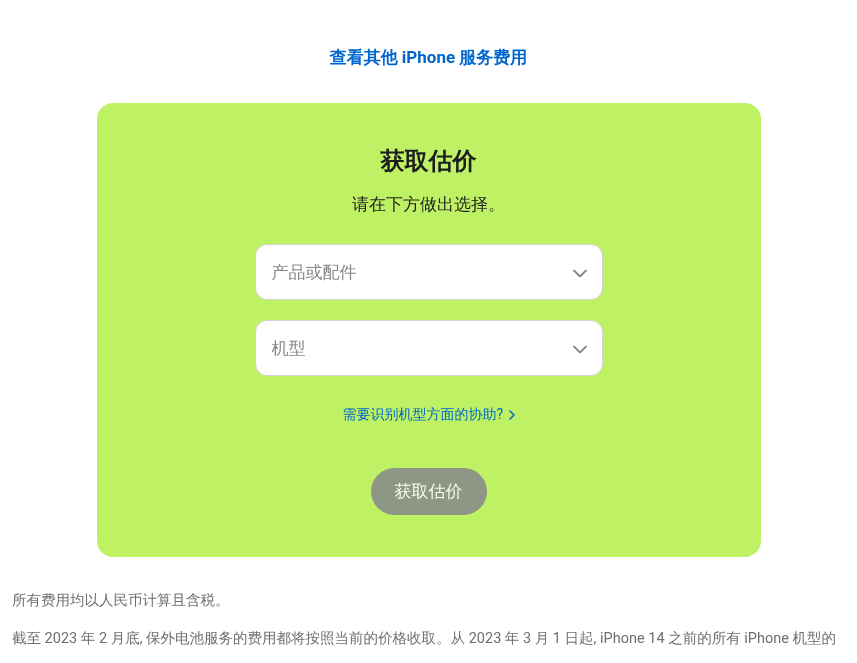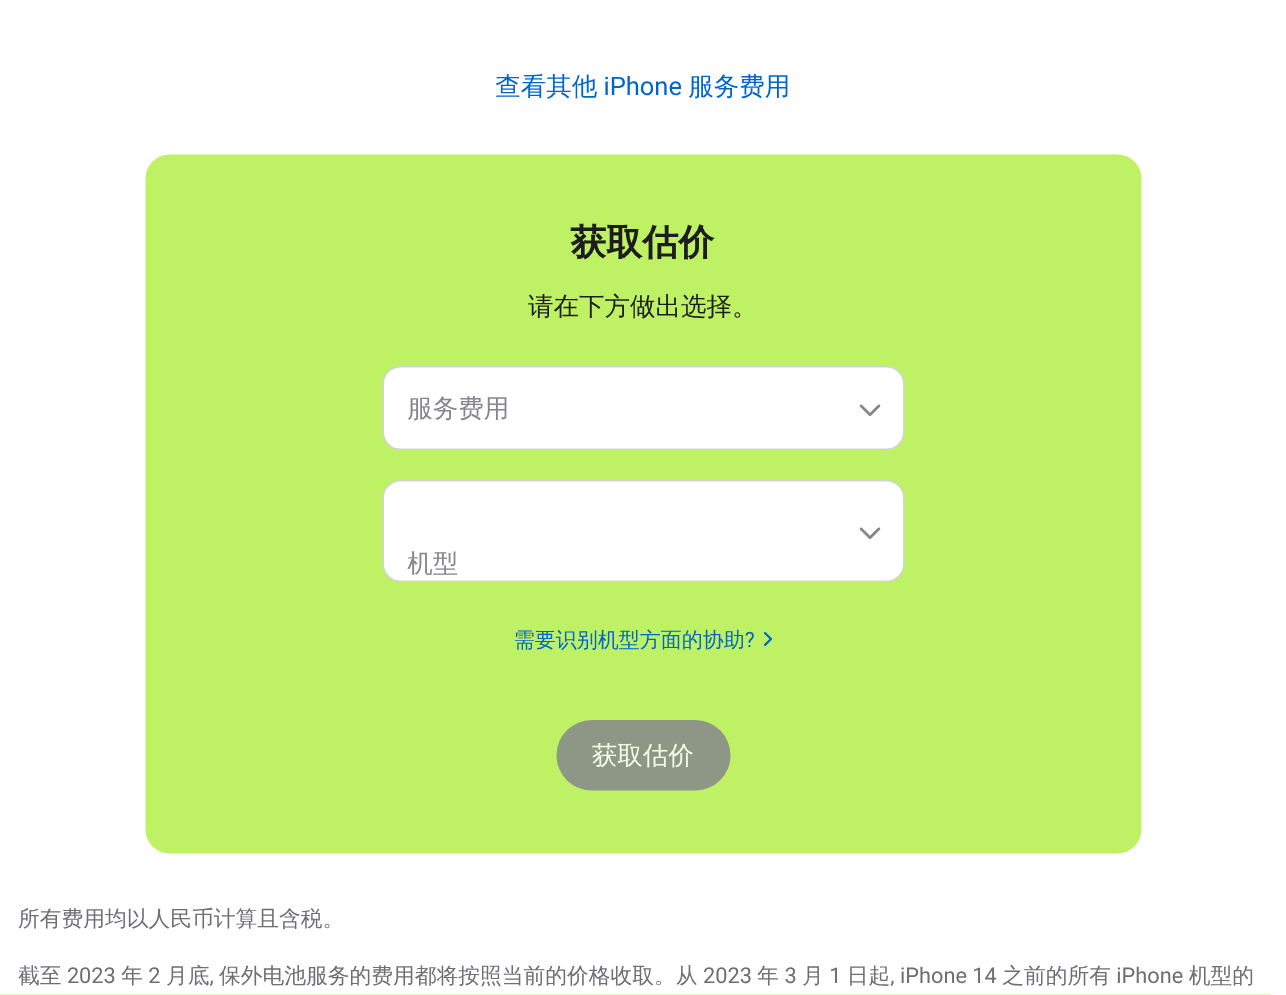--- a/index.html
+++ b/index.html
@@ -19,21 +19,21 @@
     }
     .top-link {
       text-align: center;
       margin-top: 36px;
       margin-bottom: 34px;
     }
     .top-link a {
       color: #0066cc;
       text-decoration: none;
       font-size: 17px;
-      font-weight: 400;
+      font-weight: 700;
     }
     .card {
       background: #bef264;
       border-radius: 16px;
       width: 664px;
       margin: 0 auto;
       padding: 42px 60px 42px 60px;
       text-align: center;
     }
     .card-title {
@@ -62,22 +62,21 @@
       font-size: 17px;
       color: #86868b;
       text-align: left;
       cursor: pointer;
       display: flex;
       align-items: center;
       appearance: none;
       -webkit-appearance: none;
     }
     .select-box.smaller {
-      height: 68px;
-      align-items: flex-end;
+      height: 56px;
     }
     .chevron {
       position: absolute;
       right: 16px;
       top: 50%;
       transform: translateY(-50%);
       pointer-events: none;
     }
     .help-link {
       margin-top: 28px;
@@ -121,21 +120,21 @@
   <div class="top-link">
     <a href="#">查看其他 iPhone 服务费用</a>
   </div>
 
   <div class="card">
     <h2 class="card-title">获取估价</h2>
     <p class="card-subtitle">请在下方做出选择。</p>
 
     <div class="select-wrap">
       <div class="select-box">
-        <span>服务费用</span>
+        <span>产品或配件</span>
       </div>
       <span class="chevron">
         <svg width="14" height="8" viewBox="0 0 14 8" fill="none">
           <path d="M1 1L7 7L13 1" stroke="#86868b" stroke-width="1.8" stroke-linecap="round" stroke-linejoin="round"></path>
         </svg>
       </span>
     </div>
 
     <div class="select-wrap">
       <div class="select-box smaller">

